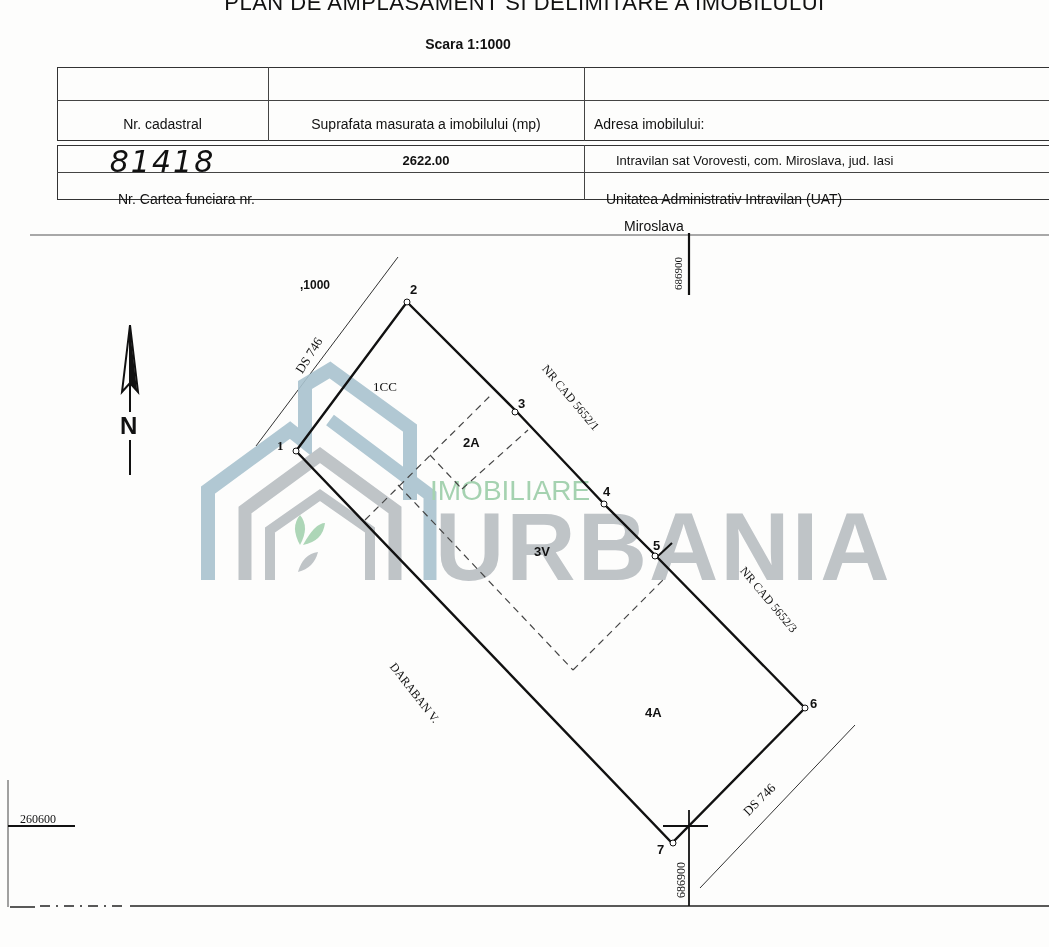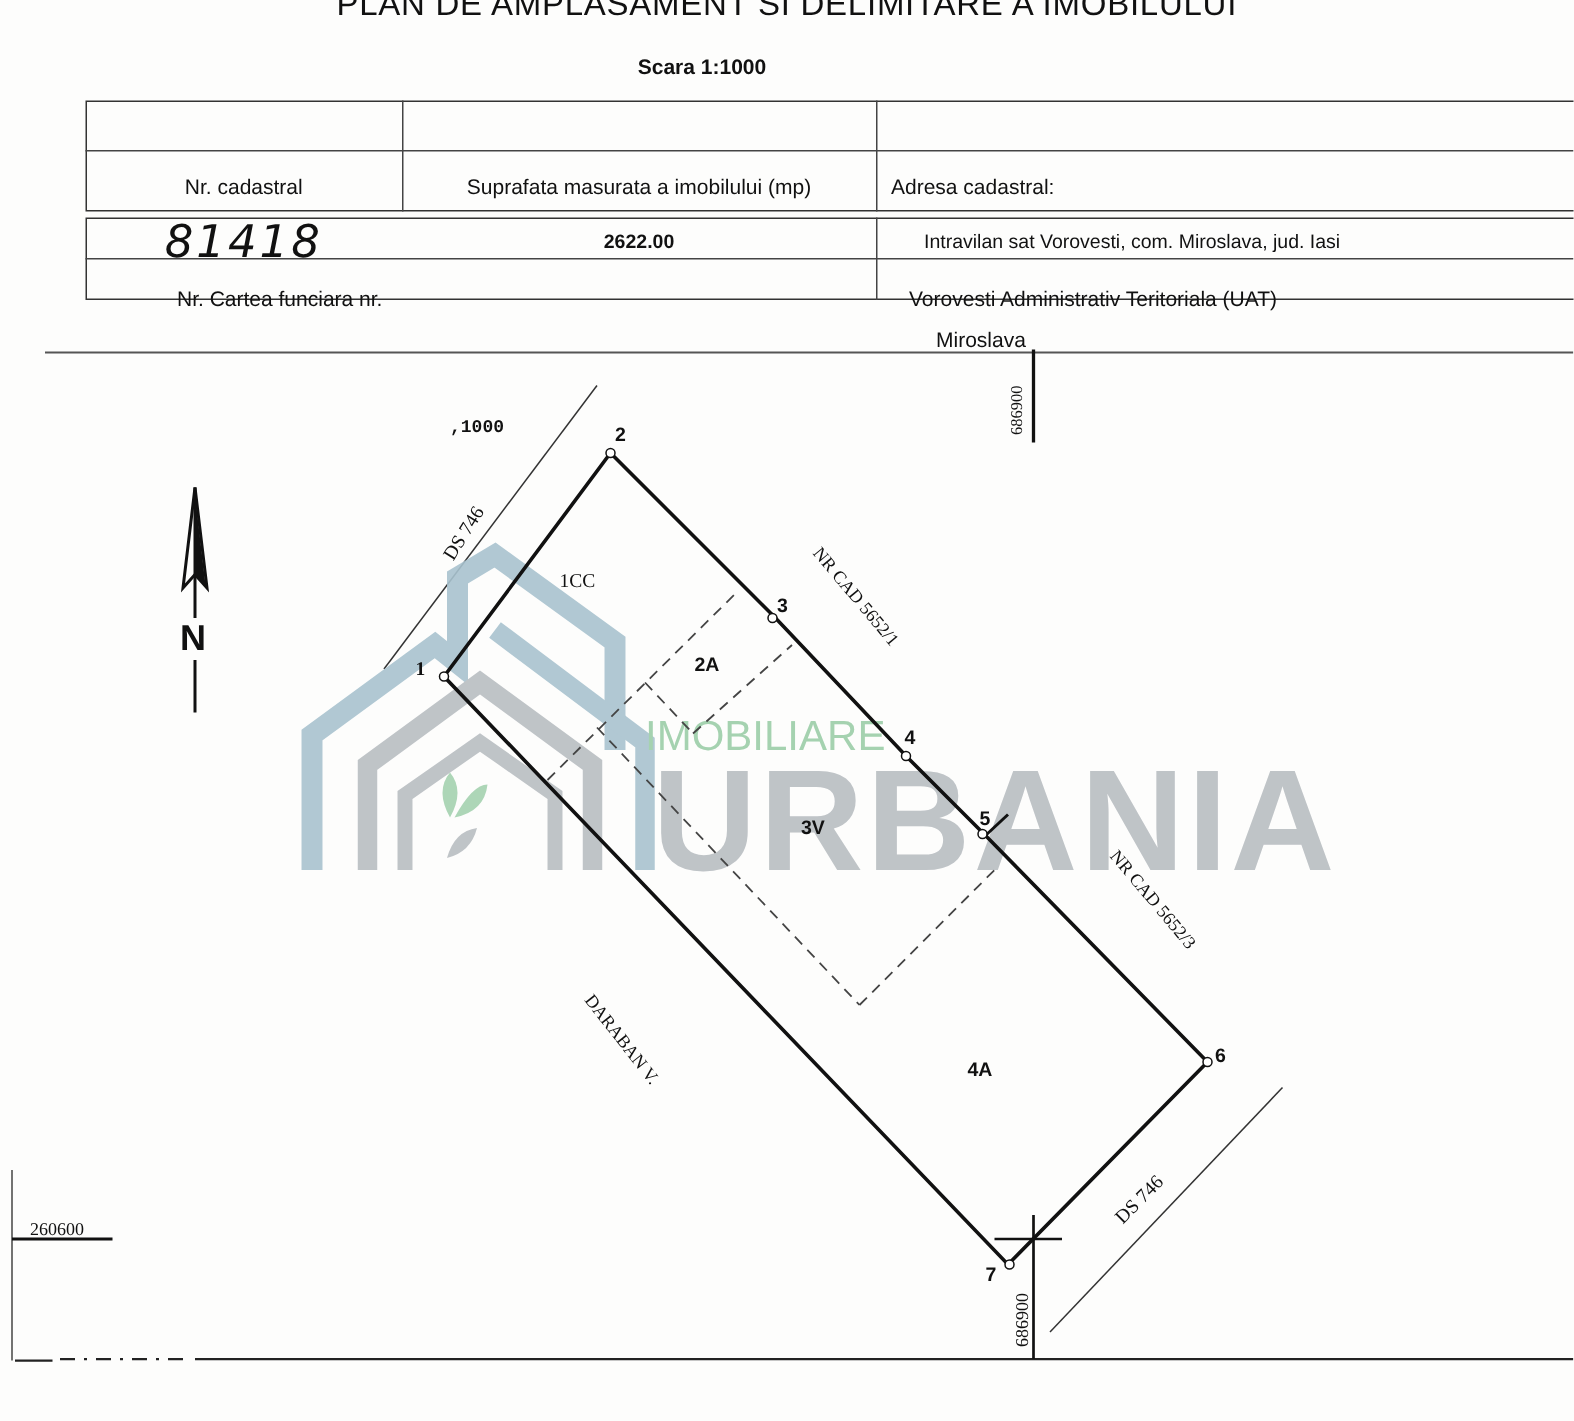--- a/index.html
+++ b/index.html
@@ -21,29 +21,29 @@
 
 <div class="tbl" style="left:57px; top:67px; width:995px; height:74px;"></div>
 <div class="hline" style="left:57px; top:100px; width:992px;"></div>
 <div class="vline" style="left:268px; top:67px; height:74px;"></div>
 <div class="vline" style="left:584px; top:67px; height:74px;"></div>
 
 <div class="cell" style="left:57px; top:67px; width:211px; height:33px; justify-content:center;">Nr. cadastral</div>
 <div class="cell hand" style="left:57px; top:100px; width:211px; height:42px; justify-content:center;">81418</div>
 <div class="cell" style="left:268px; top:67px; width:316px; height:33px; justify-content:center;">Suprafata masurata a imobilului (mp)</div>
 <div class="cell" style="left:268px; top:100px; width:316px; height:41px; justify-content:center; font-weight:bold; font-size:13px;">2622.00</div>
-<div class="cell" style="left:594px; top:67px; width:450px; height:33px;">Adresa cadastral:</div>
+<div class="cell" style="left:594px; top:67px; width:450px; height:33px;">Adresa imobilului:</div>
 <div class="cell" style="left:616px; top:100px; width:430px; height:41px; font-size:13px;">Intravilan sat Vorovesti, com. Miroslava, jud. Iasi</div>
 
 <div class="tbl" style="left:57px; top:145px; width:995px; height:55px;"></div>
 <div class="hline" style="left:57px; top:172px; width:992px;"></div>
 <div class="vline" style="left:584px; top:145px; height:55px;"></div>
 <div class="cell" style="left:118px; top:145px; width:450px; height:27px;">Nr. Cartea funciara nr.</div>
 <div class="cell" style="left:118px; top:172px; width:450px; height:27px;"></div>
-<div class="cell" style="left:606px; top:145px; width:440px; height:27px;">Vorovesti Administrativ Teritoriala (UAT)</div>
+<div class="cell" style="left:606px; top:145px; width:440px; height:27px;">Unitatea Administrativ Intravilan (UAT)</div>
 <div class="cell" style="left:624px; top:172px; width:420px; height:27px;">Miroslava</div>
 
 <svg width="1049" height="947" viewBox="0 0 1049 947">
 
   <line x1="30" y1="235" x2="1049" y2="235" stroke="#555" stroke-width="1.2"></line>
   <line x1="10" y1="907" x2="35" y2="907" stroke="#222" stroke-width="1.5"></line>
   <line x1="40" y1="906" x2="125" y2="906" stroke="#222" stroke-width="1.5" stroke-dasharray="10,6,2,6"></line>
   <line x1="130" y1="906" x2="1049" y2="906" stroke="#222" stroke-width="1.5"></line>
   <line x1="8" y1="780" x2="8" y2="907" stroke="#444" stroke-width="1"></line>
   <line x1="8" y1="826" x2="75" y2="826" stroke="#111" stroke-width="2"></line>
@@ -109,16 +109,16 @@
 <div style="position:absolute; left:645px; top:705px; font-weight:bold; font-size:13px;text-align:right;">4A</div>
 
 <div style="position:absolute; left:292px; top:368px; font-size:13px; font-family:'Liberation Serif', serif; transform:rotate(-58deg); transform-origin:left top; white-space:nowrap;">DS 746</div>
 <div style="position:absolute; left:550px; top:362px; font-size:12px; font-family:'Liberation Serif', serif; transform:rotate(50deg); transform-origin:left top; white-space:nowrap;">NR CAD 5652/1</div>
 <div style="position:absolute; left:748px; top:564px; font-size:12px; font-family:'Liberation Serif', serif; transform:rotate(50deg); transform-origin:left top; white-space:nowrap;">NR CAD 5652/3</div>
 <div style="position:absolute; left:398px; top:660px; font-size:12px; font-family:'Liberation Serif', serif; transform:rotate(52deg); transform-origin:left top; white-space:nowrap;">DARABAN V.</div>
 <div style="position:absolute; left:740px; top:808px; font-size:13px; font-family:'Liberation Serif', serif; transform:rotate(-45deg); transform-origin:left top; white-space:nowrap;">DS 746</div>
 
 <div style="position:absolute; left:119px; top:412px; font-size:24px; font-weight:bold; background:#fdfdfc; padding:0 1px;">N</div>
 
-<div style="position:absolute; left:300px; top:278px; font-size:12px; font-weight:bold; font-family:Liberation Mono, monospace;">,1000</div>
+<div style="position:absolute; left:300px; top:278px; font-size:12px; font-weight:bold; font-family:Liberation Sans, sans-serif;">,1000</div>
 <div style="position:absolute; left:672px; top:290px; font-size:11px; font-family:'Liberation Serif', serif; transform:rotate(-90deg); transform-origin:left top; white-space:nowrap;">686900</div>
 <div style="position:absolute; left:674px; top:898px; font-size:12px; font-family:'Liberation Serif', serif; transform:rotate(-90deg); transform-origin:left top; white-space:nowrap;">686900</div>
 <div style="position:absolute; left:20px; top:812px; font-size:12px; font-family:'Liberation Serif', serif;">260600</div>
 
 </body></html>

